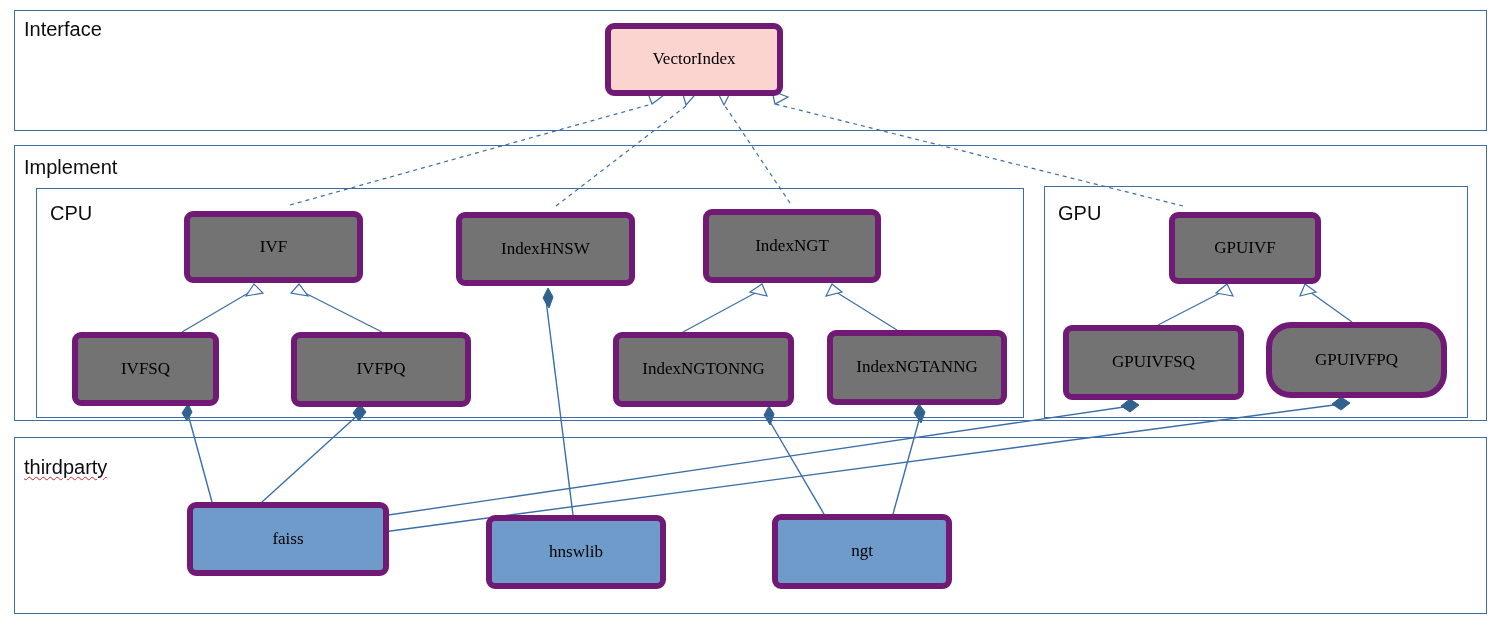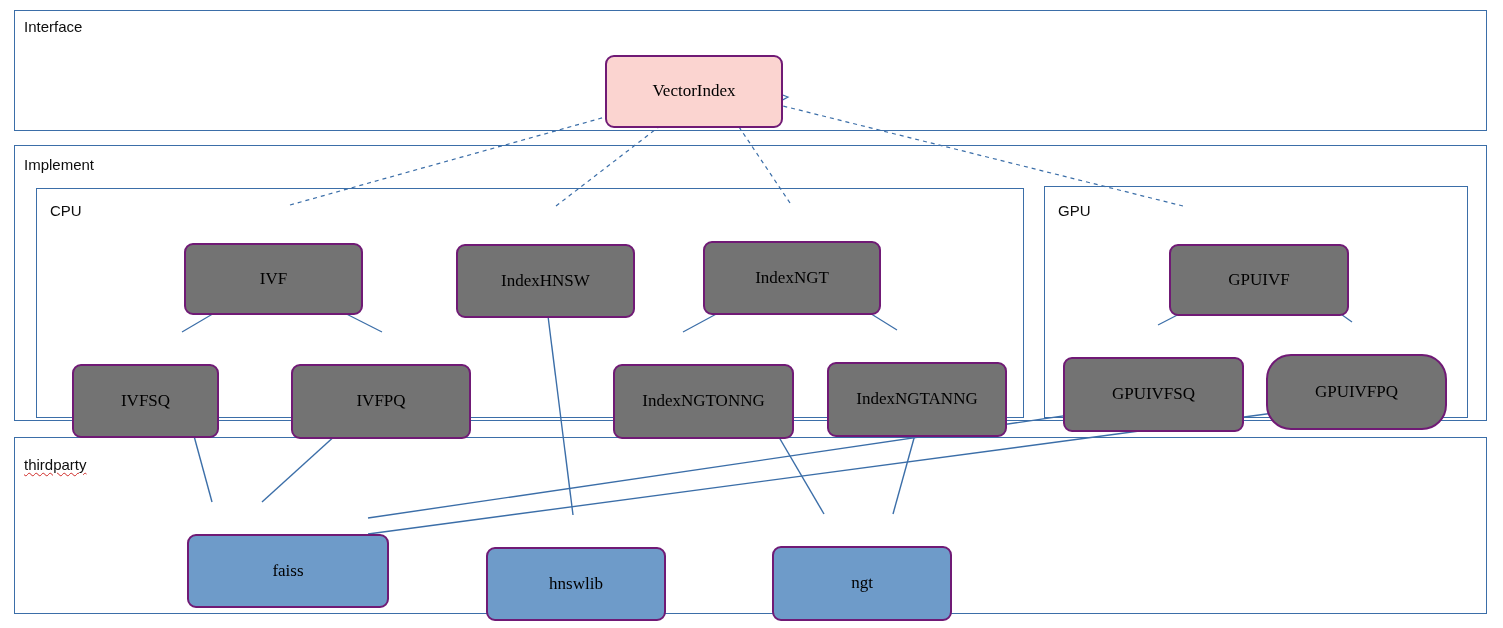--- a/index.html
+++ b/index.html
@@ -27,46 +27,45 @@
   }
   .container-box {
     position: absolute;
     border: 1px solid #3b6ea8;
     background: transparent;
     box-sizing: border-box;
   }
   .container-label {
     position: absolute;
     font-family: "Liberation Sans", sans-serif;
-    font-size: 15px;
+    font-size: 20px;
     color: #0d0d0d;
     white-space: nowrap;
   }
   .spell-error {
     text-decoration: underline;
     text-decoration-color: #cf2a27;
     text-decoration-style: wavy;
     text-decoration-thickness: 1px;
     text-underline-offset: 2px;
   }
   .node {
     position: absolute;
     box-sizing: border-box;
-    border: 2px solid #701a75;
+    border: 6px solid #701a75;
     border-radius: 9px;
     display: flex;
     align-items: center;
     justify-content: center;
     font-family: "Liberation Serif", serif;
     font-size: 17px;
     color: #000000;
     text-align: right;
     line-height: 1.1;
     z-index: 3;
-    margin-top: 32px;
   }
   .node.interface-node {
     background: #fbd4d0;
   }
   .node.impl-node {
     background: #737373;
   }
   .node.third-node {
     background: #6e9bc9;
   }
@@ -163,21 +162,21 @@
   </div>
 
   <div class="node impl-node" style="left:456px; top:212px; width:179px; height:74px;">
     <span>IndexHNSW</span>
   </div>
 
   <div class="node impl-node" style="left:703px; top:209px; width:178px; height:74px;">
     <span>IndexNGT</span>
   </div>
 
-  <div class="node impl-node" style="left:1169px; top:212px; width:180px; height:72px;">
+  <div class="node impl-node" style="left:1169px; top:212px; width:152px; height:72px;">
     <span>GPUIVF</span>
   </div>
 
   <div class="node impl-node" style="left:72px; top:332px; width:147px; height:74px;">
     <span>IVFSQ</span>
   </div>
 
   <div class="node impl-node" style="left:291px; top:332px; width:180px; height:75px;">
     <span>IVFPQ</span>
   </div>

